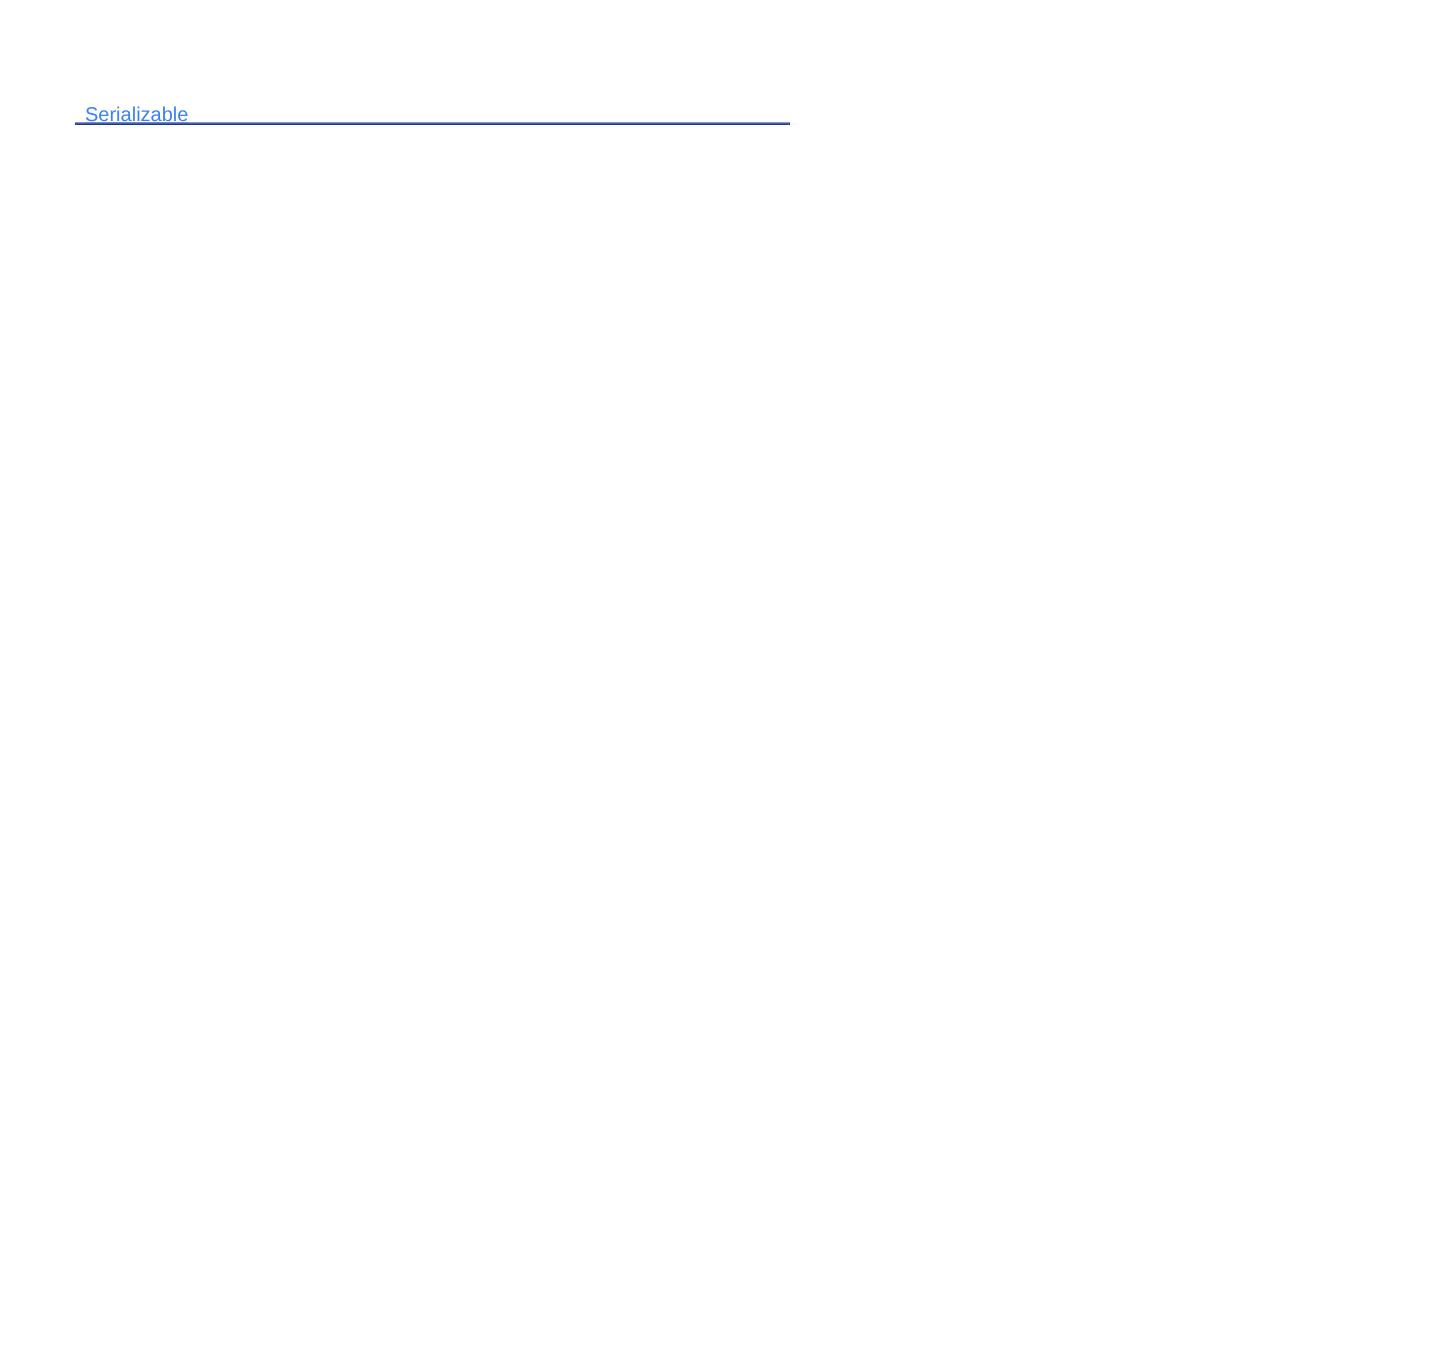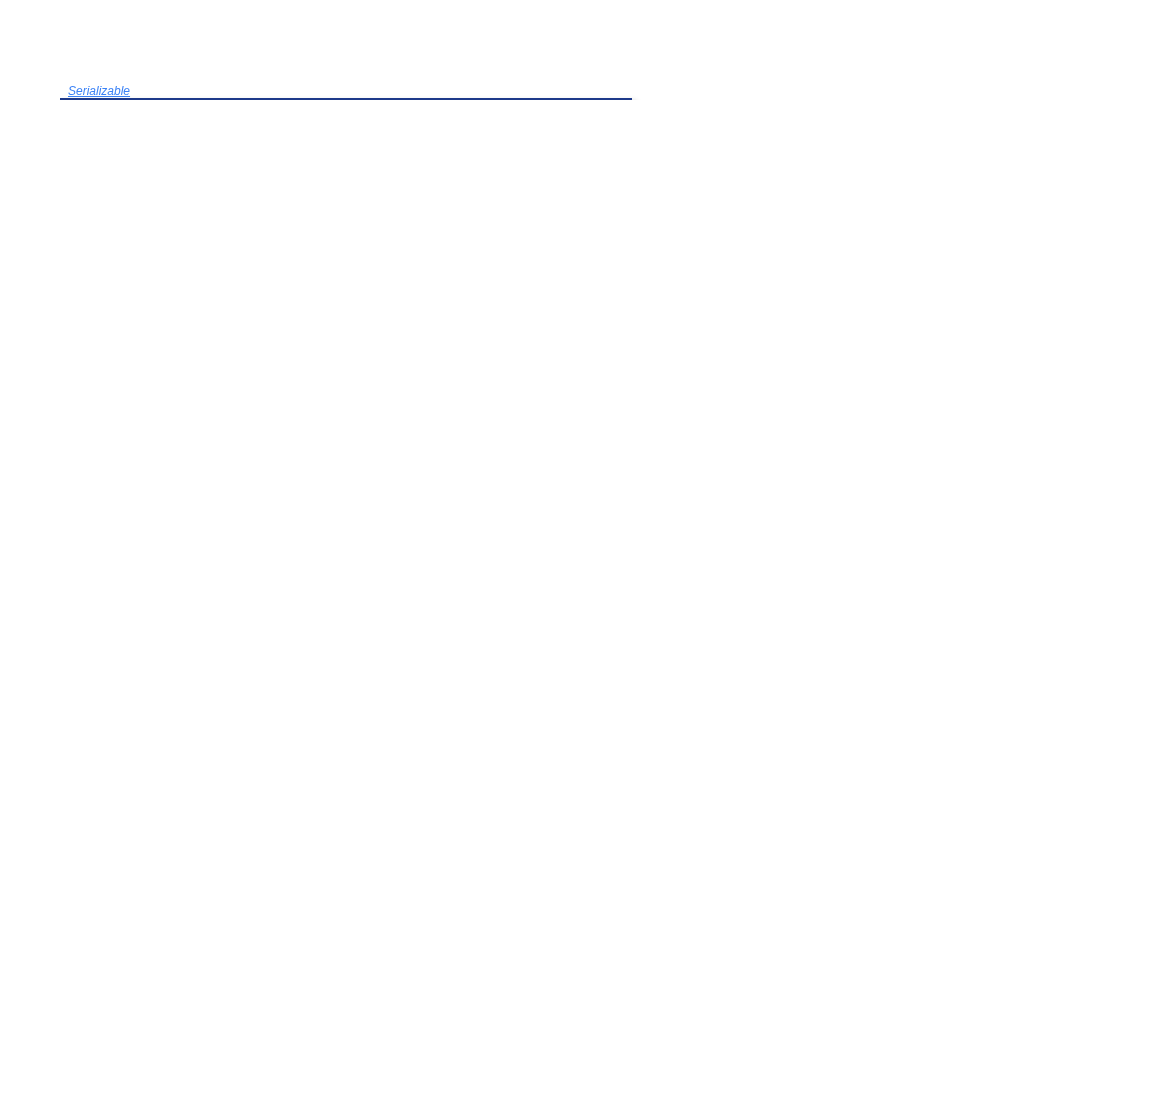--- a/index.html
+++ b/index.html
@@ -13,21 +13,21 @@
 .row{padding:2px 8px;display:flex;font-size:10.5px}
 .odd{background:#f5f5f5}
 .even{background:#fff}
 .gh{background:#eaeaea;font-style:italic;color:#555;padding:2px 8px;font-size:10px}
 .rt{width:140px;text-align:right;padding-right:6px;color:#000}
 .rt-n{width:60px;text-align:right;padding-right:6px;color:#000}
 .tkw{color:#267a2b}
 .ttp{color:#1d4ed8}
 .mn{color:#c53a22}
 .kw{color:#267a2b}
-.stereo{position:absolute;color:#3b82f6;font-style:italic;font-size:12px}
+.stereo{position:absolute;color:#3b82f6;font-size:16px}
 .stereo a{text-decoration:underline;color:#3b82f6}
 .throws{color:#c53a22}
 .icon{width:16px;height:16px;background:radial-gradient(circle,#e85,#a33);border-radius:3px;display:inline-block}
 .icon-i{width:16px;height:16px;background:radial-gradient(circle,#eee,#888);border-radius:50%;display:inline-block}
 .icon-f{width:14px;height:14px;background:radial-gradient(circle,#fab,#b23);border-radius:50%;border:1px solid #fff;display:inline-block}
 .pkgbtm{position:absolute;left:70px;top:1020px;padding:10px 14px;box-shadow:3px 3px 6px rgba(0,0,0,.25);display:flex;align-items:center;gap:8px;background:#fdfdfd;border-radius:2px}
 .pkgname{font-weight:bold;font-size:20px}
 svg.link{position:absolute;pointer-events:none}
 .sup{font-size:8px;vertical-align:super}
 </style>

